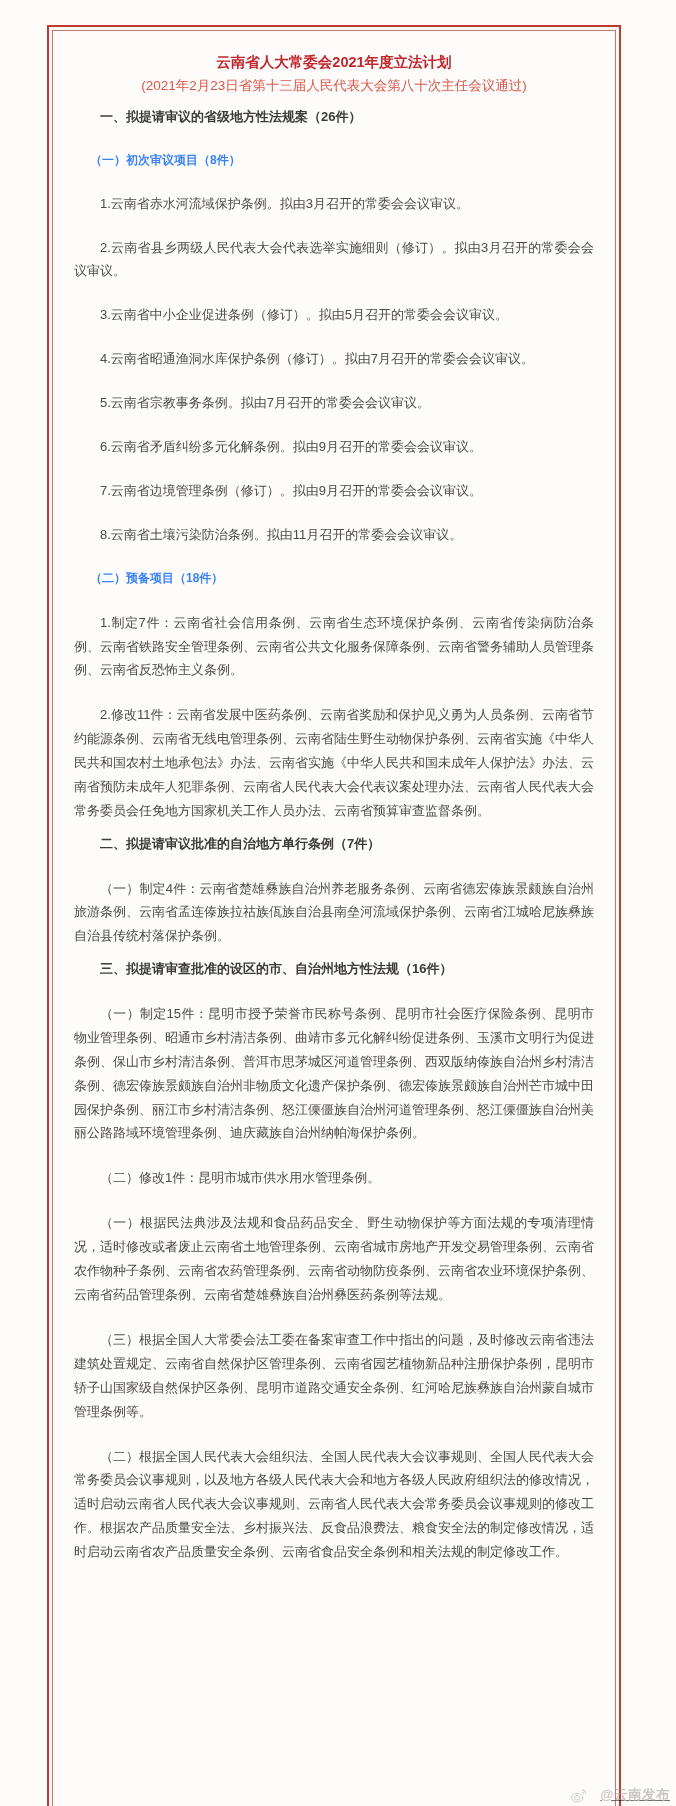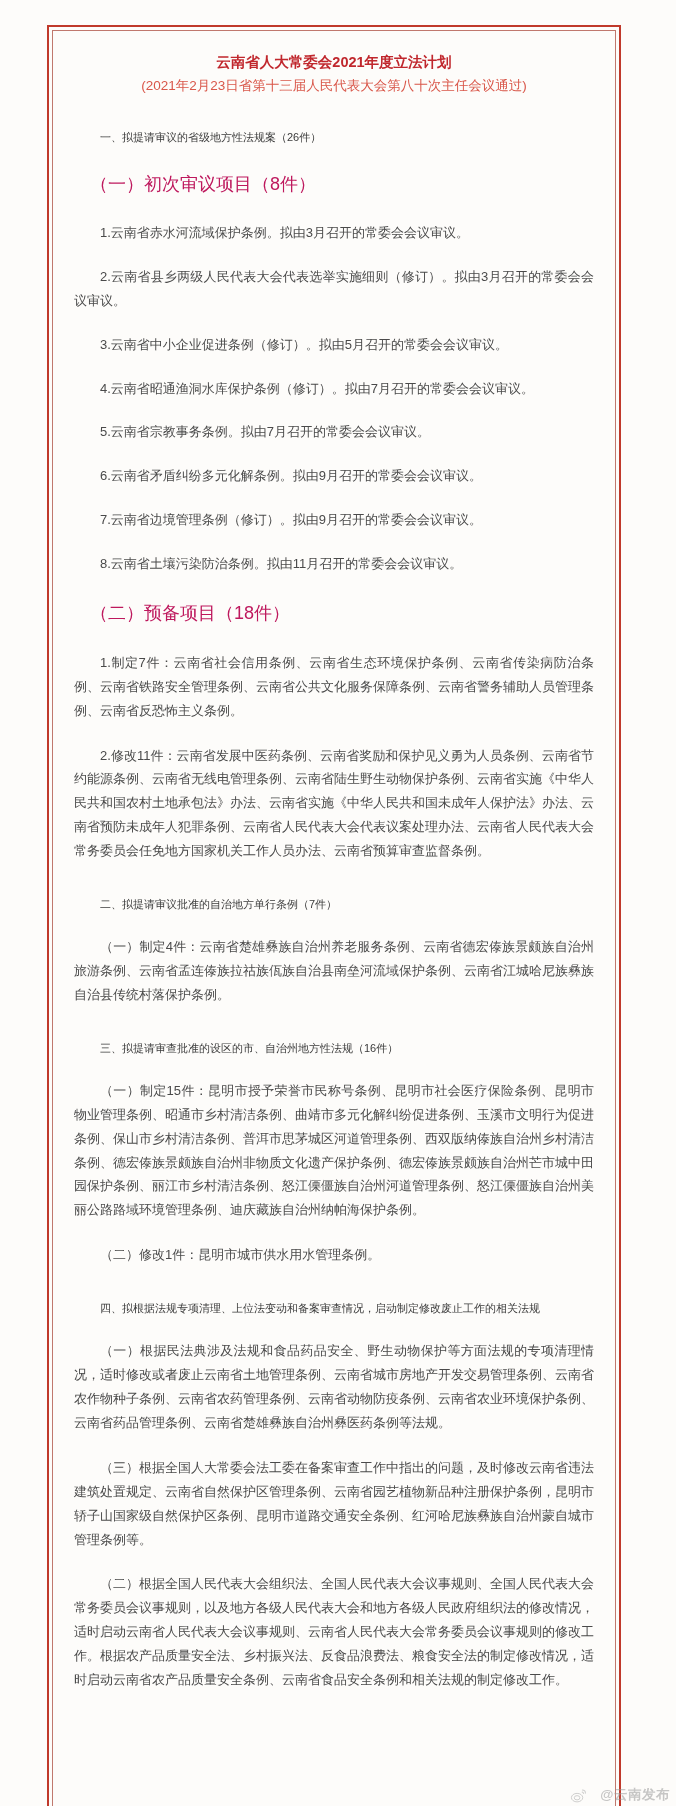--- a/index.html
+++ b/index.html
@@ -43,34 +43,35 @@
   }
   .doc-subtitle {
     text-align: center;
     color: #d9574a;
     font-size: 13.5px;
     margin: 5px 0 0 0;
     line-height: 1.4;
   }
   .sec-heading {
     color: #3b3b3b;
-    font-weight: normal;
-    font-size: 11px;
+    font-weight: bold;
+    font-size: 13px;
     line-height: 1.82;
     text-indent: 26px;
-    margin: 31px 0 0 0;
+    margin: 9px 0 0 0;
     text-align: justify;
   }
   .sub-heading {
-    color: #be185d;
-    font-size: 18px;
+    color: #3b82f6;
+    font-size: 12px;
     line-height: 1.82;
     text-indent: 16px;
     margin: 21px 0 0 0;
     text-align: justify;
+    font-weight: bold;
   }
   .para {
     color: #4a4a4a;
     font-size: 13px;
     line-height: 1.84;
     text-indent: 26px;
     margin: 21px 0 0 0;
     text-align: justify;
   }
   .item {
@@ -82,20 +83,21 @@
     text-align: justify;
   }
   #watermark {
     position: absolute;
     right: 6px; bottom: 2px;
     display: flex;
     align-items: center;
     gap: 13px;
     opacity: 0.55;
     pointer-events: none;
+    text-decoration: underline;
   }
   #watermark .wb-logo {
     width: 17px; height: 17px;
     position: relative;
     flex: none;
   }
   #watermark .wb-text {
     color: #9a9a9a;
     font-size: 13.5px;
     font-weight: bold;
@@ -129,21 +131,20 @@
       <div class="para">1.制定7件：云南省社会信用条例、云南省生态环境保护条例、云南省传染病防治条例、云南省铁路安全管理条例、云南省公共文化服务保障条例、云南省警务辅助人员管理条例、云南省反恐怖主义条例。</div>
       <div class="para">2.修改11件：云南省发展中医药条例、云南省奖励和保护见义勇为人员条例、云南省节约能源条例、云南省无线电管理条例、云南省陆生野生动物保护条例、云南省实施《中华人民共和国农村土地承包法》办法、云南省实施《中华人民共和国未成年人保护法》办法、云南省预防未成年人犯罪条例、云南省人民代表大会代表议案处理办法、云南省人民代表大会常务委员会任免地方国家机关工作人员办法、云南省预算审查监督条例。</div>
 
       <div class="sec-heading">二、拟提请审议批准的自治地方单行条例（7件）</div>
       <div class="para">（一）制定4件：云南省楚雄彝族自治州养老服务条例、云南省德宏傣族景颇族自治州旅游条例、云南省孟连傣族拉祜族佤族自治县南垒河流域保护条例、云南省江城哈尼族彝族自治县传统村落保护条例。</div>
 
       <div class="sec-heading">三、拟提请审查批准的设区的市、自治州地方性法规（16件）</div>
       <div class="para">（一）制定15件：昆明市授予荣誉市民称号条例、昆明市社会医疗保险条例、昆明市物业管理条例、昭通市乡村清洁条例、曲靖市多元化解纠纷促进条例、玉溪市文明行为促进条例、保山市乡村清洁条例、普洱市思茅城区河道管理条例、西双版纳傣族自治州乡村清洁条例、德宏傣族景颇族自治州非物质文化遗产保护条例、德宏傣族景颇族自治州芒市城中田园保护条例、丽江市乡村清洁条例、怒江傈僵族自治州河道管理条例、怒江傈僵族自治州美丽公路路域环境管理条例、迪庆藏族自治州纳帕海保护条例。</div>
       <div class="para">（二）修改1件：昆明市城市供水用水管理条例。</div>
 
-      <div class="sec-heading">四、拟根据法规专项清理、上位法变动和备案审查情况，启动制定修改废止工作的相关法规</div>
       <div class="para">（一）根据民法典涉及法规和食品药品安全、野生动物保护等方面法规的专项清理情况，适时修改或者废止云南省土地管理条例、云南省城市房地产开发交易管理条例、云南省农作物种子条例、云南省农药管理条例、云南省动物防疫条例、云南省农业环境保护条例、云南省药品管理条例、云南省楚雄彝族自治州彝医药条例等法规。</div>
       <div class="para">（三）根据全国人大常委会法工委在备案审查工作中指出的问题，及时修改云南省违法建筑处置规定、云南省自然保护区管理条例、云南省园艺植物新品种注册保护条例，昆明市轿子山国家级自然保护区条例、昆明市道路交通安全条例、红河哈尼族彝族自治州蒙自城市管理条例等。</div>
       <div class="para">（二）根据全国人民代表大会组织法、全国人民代表大会议事规则、全国人民代表大会常务委员会议事规则，以及地方各级人民代表大会和地方各级人民政府组织法的修改情况，适时启动云南省人民代表大会议事规则、云南省人民代表大会常务委员会议事规则的修改工作。根据农产品质量安全法、乡村振兴法、反食品浪费法、粮食安全法的制定修改情况，适时启动云南省农产品质量安全条例、云南省食品安全条例和相关法规的制定修改工作。</div>
 
     </div>
   </div>
 </div>
 
 <div id="watermark">
   <span class="wb-logo">

